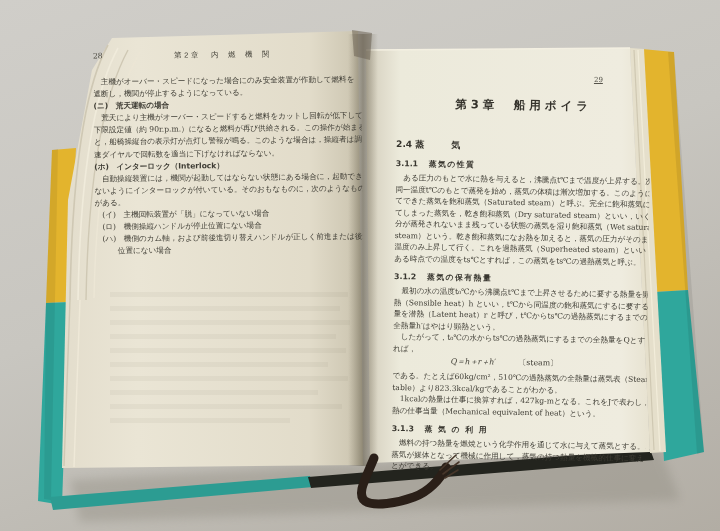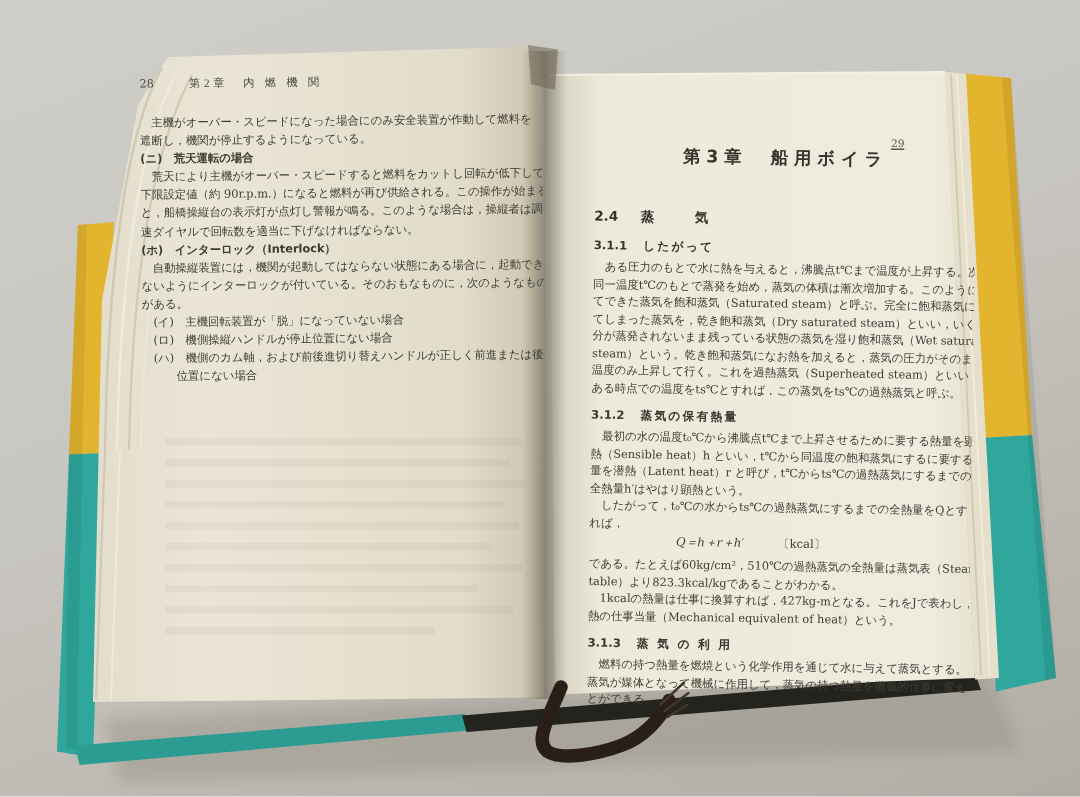--- a/index.html
+++ b/index.html
@@ -9,34 +9,34 @@
   .scene{position:absolute;inset:0;}
   svg.bookart{position:absolute;left:0;top:0;}
 
   
   .pagetext{position:absolute;color:#3e3c34;}
   .left-text{left:94px;top:50px;width:268px;transform:rotate(-0.6deg);overflow:hidden;}
   .right-text{left:394px;top:92px;width:254px;transform:rotate(0.9deg);overflow:hidden;}
 
   .runhead{font-size:7.5px;color:#4a483f;letter-spacing:1px;white-space:nowrap;}
   .runhead .folio{margin-right:20px;letter-spacing:0;}
-  .runhead .rh{letter-spacing:2.5px;font-family:Liberation Serif, serif;}
+  .runhead .rh{letter-spacing:2.5px;font-family:Liberation Mono, monospace;margin-left:48px;}
 
   .tline{font-size:7.6px;line-height:12.1px;white-space:nowrap;}
   .right-text .tline{line-height:11.5px;}
   .body-block{margin-top:15px;}
 
-  .folio-right{position:absolute;left:594px;top:92px;font-size:7px;color:#55534a;
+  .folio-right{position:absolute;left:594px;top:76px;font-size:7px;color:#55534a;
                transform:rotate(1deg);text-decoration:underline;}
 
   .chapter{font-family:"DejaVu Sans",sans-serif;font-weight:bold;font-size:11.5px;
            color:#35332c;text-align:center;letter-spacing:4px;margin-top:6px;white-space:nowrap;}
   .sec{font-family:"DejaVu Sans",sans-serif;font-weight:bold;color:#35332c;
        margin-top:27px;font-size:9px;white-space:nowrap;}
-  .sec .sp{margin-left:12px;letter-spacing:9px;}
+  .sec .sp{letter-spacing:9px;}
   .subsec{font-family:"DejaVu Sans",sans-serif;font-weight:bold;color:#38362f;
           margin-top:7px;font-size:7.8px;white-space:nowrap;}
   .subsec .sp{margin-left:8px;letter-spacing:1.5px;}
   .lines{margin-top:3px;}
   .formula-line{font-size:7.8px;line-height:13px;padding-left:58px;white-space:nowrap;
                 font-style:italic;}
   .formula-line .unit{margin-left:20px;font-style:normal;}
 </style>
 </head>
 <body>
@@ -164,21 +164,21 @@
   <div class="pagetext right-text">
     <div class="chapter">第3章　船用ボイラ</div>
 
     <div class="sec">
       <span>2.4</span>
       <span class="sp">蒸　気</span>
     </div>
 
     <div class="subsec">
       <span>3.1.1</span>
-      <span class="sp">したがって</span>
+      <span class="sp">蒸気の性質</span>
     </div>
     <div class="lines">
         <div class="tline">　ある圧力のもとで水に熱を与えると，沸騰点t℃まで温度が上昇する。次に</div>
         <div class="tline">同一温度t℃のもとで蒸発を始め，蒸気の体積は漸次増加する。このようにし</div>
         <div class="tline">てできた蒸気を飽和蒸気（Saturated steam）と呼ぶ。完全に飽和蒸気になっ</div>
         <div class="tline">てしまった蒸気を，乾き飽和蒸気（Dry saturated steam）といい，いくらか水</div>
         <div class="tline">分が蒸発されないまま残っている状態の蒸気を湿り飽和蒸気（Wet saturated</div>
         <div class="tline">steam）という。乾き飽和蒸気になお熱を加えると，蒸気の圧力がそのままで</div>
         <div class="tline">温度のみ上昇して行く。これを過熱蒸気（Superheated steam）といい，その</div>
         <div class="tline">ある時点での温度をts℃とすれば，この蒸気をts℃の過熱蒸気と呼ぶ。</div>
@@ -192,21 +192,21 @@
         <div class="tline">　最初の水の温度t₀℃から沸騰点t℃まで上昇させるために要する熱量を顕</div>
         <div class="tline">熱（Sensible heat）h といい，t℃から同温度の飽和蒸気にするに要する熱</div>
         <div class="tline">量を潜熱（Latent heat）r と呼び，t℃からts℃の過熱蒸気にするまでの</div>
         <div class="tline">全熱量h′はやはり顕熱という。</div>
         <div class="tline">　したがって，t₀℃の水からts℃の過熱蒸気にするまでの全熱量をQとす</div>
         <div class="tline">れば，</div>
       </div>
 
     <div class="formula-line">
       <span>Q＝h＋r＋h′</span>
-      <span class="unit">〔kcal〕</span>
+      <span class="unit">〔steam〕</span>
     </div>
     <div class="lines">
         <div class="tline">である。たとえば60kg/cm²，510℃の過熱蒸気の全熱量は蒸気表（Steam</div>
         <div class="tline">table）より823.3kcal/kgであることがわかる。</div>
         <div class="tline">　1kcalの熱量は仕事に換算すれば，427kg-mとなる。これをJで表わし，</div>
         <div class="tline">熱の仕事当量（Mechanical equivalent of heat）という。</div>
       </div>
 
     <div class="subsec">
       <span>3.1.3</span>

